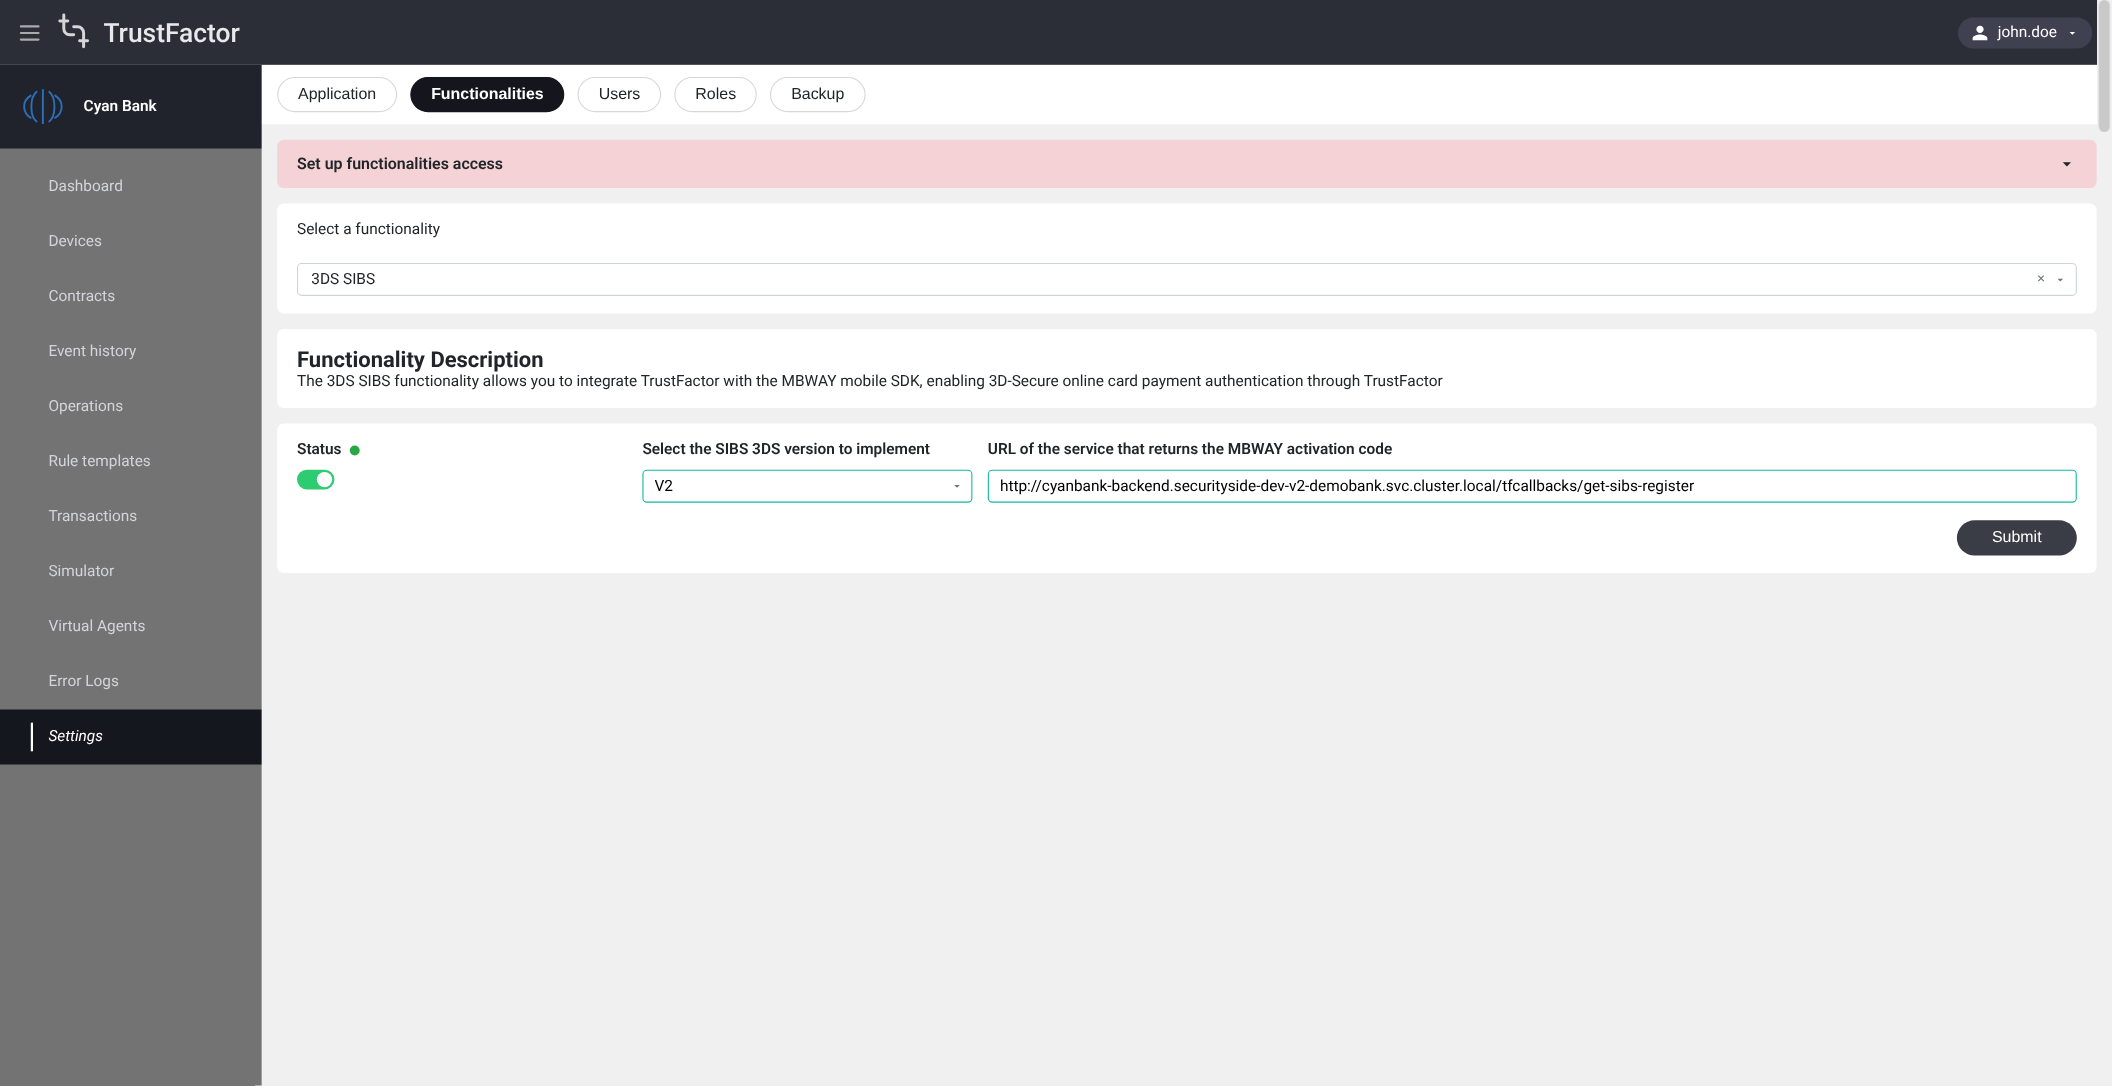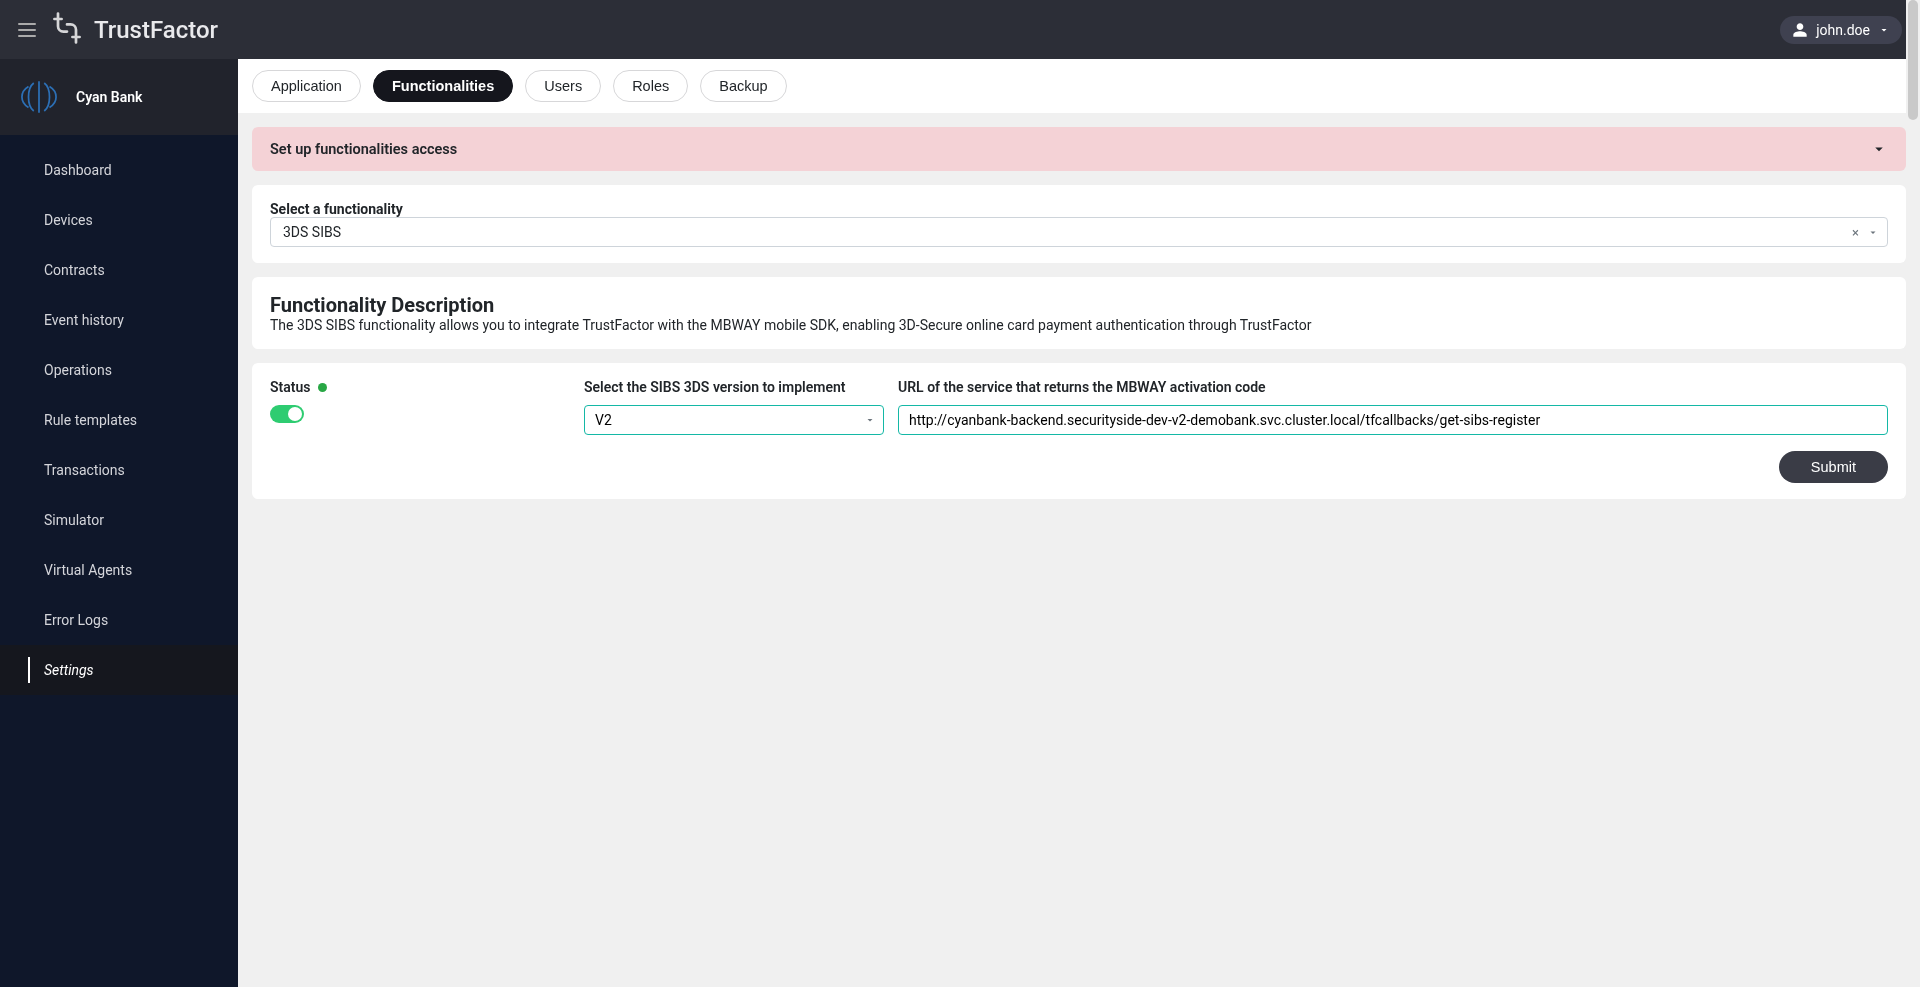--- a/index.html
+++ b/index.html
@@ -32,21 +32,21 @@
     cursor: pointer;
   }
   .user-chip svg.avatar { width: 16px; height: 16px; fill: #fff; }
   .user-chip svg.chev { width: 12px; height: 12px; fill: #fff; }
   .user-name { font-size: 14px; }
 
   
   .shell { display: flex; height: calc(100vh - 59px); }
   .sidebar {
     width: 238px; min-width: 238px;
-    background: #0f172a;
+    background: #737373;
     display: flex; flex-direction: column;
     overflow-y: auto;
   }
   .org-block {
     display: flex; align-items: center; gap: 12px;
     height: 76px; padding: 0 14px;
     background: #21232c;
   }
   .org-logo {
     width: 50px; height: 50px; border-radius: 50%;
@@ -118,21 +118,21 @@
     cursor: pointer;
   }
   .alert svg { width: 18px; height: 18px; }
 
   .card {
     background: #fff;
     border-radius: 6px;
     padding: 16px 18px;
   }
 
-  .field-label { font-weight: 700; font-size: 14px; margin-bottom: 0; display:block; }
+  .field-label { font-weight: 400; font-size: 14px; margin-bottom: 22px; display:block; }
   .select-box {
     position: relative;
     border: 1px solid #ced4da;
     border-radius: 4px;
     display: flex; align-items: center;
     padding: 0 42px 0 12px;
     height: 30px;
     font-size: 14px;
     cursor: pointer;
   }

